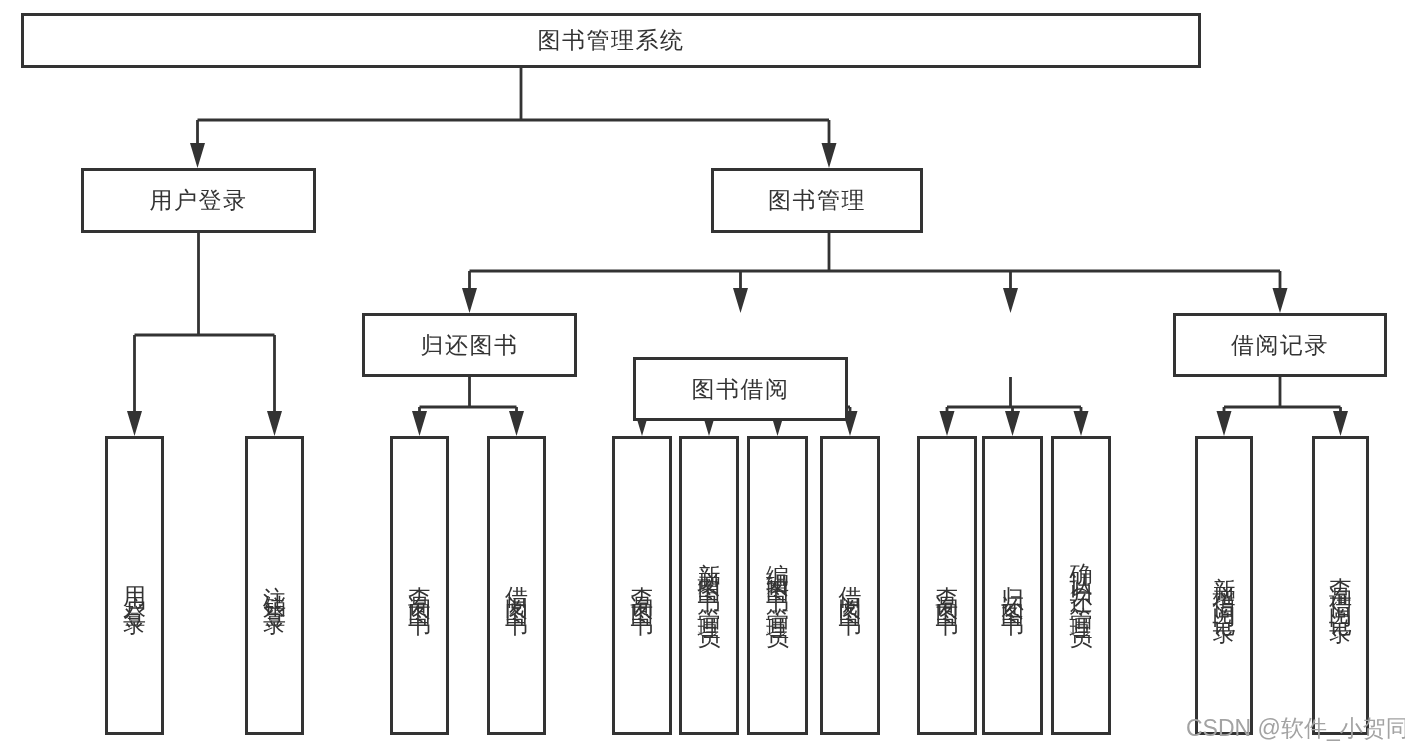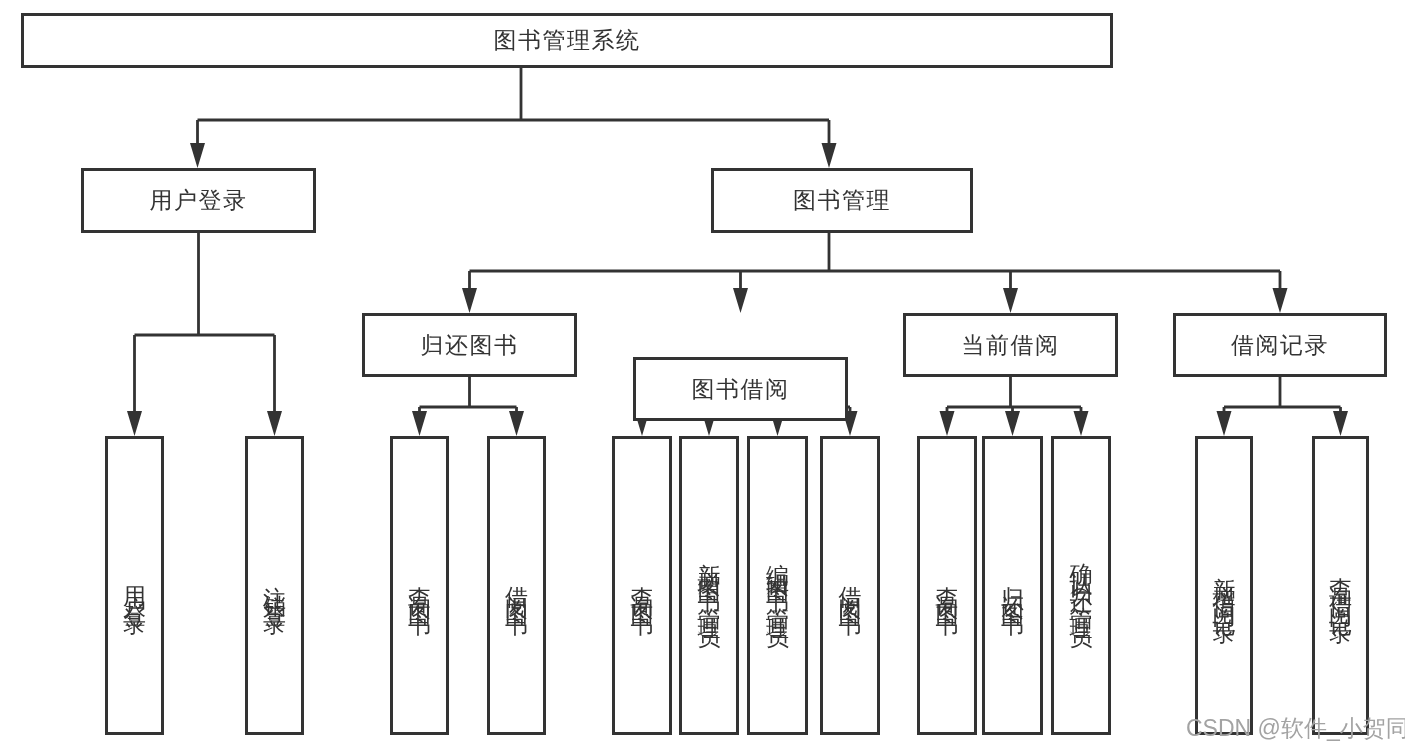--- a/index.html
+++ b/index.html
@@ -22,23 +22,23 @@
     position: absolute;
     box-sizing: border-box;
     background: #ffffff;
     border: 3px solid #333333;
     display: flex;
     align-items: center;
     justify-content: center;
     color: #333333;
   }
   .h-label { font-size: 23px; letter-spacing: 1.5px; }
-  .root  { left: 21px;  top: 13px;  width: 1092px; height: 55px; }
+  .root  { left: 21px;  top: 13px;  width: 1180px; height: 55px; }
   .lv2a  { left: 81px;  top: 168px; width: 235px;  height: 65px; }
-  .lv2b  { left: 711px; top: 168px; width: 262px;  height: 65px; }
+  .lv2b  { left: 711px; top: 168px; width: 212px;  height: 65px; }
   .lv3   { top: 313px; height: 64px; }
   .lv3a  { left: 362px;  width: 215px; }
   .lv3b  { left: 633px;  width: 215px; margin-top: 44px; }
   .lv3c  { left: 903px;  width: 215px; }
   .lv3d  { left: 1173px; width: 214px; }
   .leaf {
     top: 436px;
     height: 299px;
     writing-mode: vertical-rl;
     text-orientation: mixed;
@@ -106,21 +106,20 @@
       M1333,411 L1348,411 L1340.5,436 Z"></path>
   </svg>
 
   <div class="box root h-label" style="border-color: rgb(51, 51, 51); background: rgb(255, 255, 255); color: rgb(51, 51, 51);">图书管理系统</div>
 
   <div class="box lv2a h-label" style="border-color: rgb(51, 51, 51); background: rgb(255, 255, 255); color: rgb(51, 51, 51);">用户登录</div>
   <div class="box lv2b h-label" style="border-color: rgb(51, 51, 51); background: rgb(255, 255, 255); color: rgb(51, 51, 51);">图书管理</div>
 
   <div class="box lv3 lv3a h-label" style="border-color: rgb(51, 51, 51); background: rgb(255, 255, 255); color: rgb(51, 51, 51);">归还图书</div>
   <div class="box lv3 lv3b h-label" style="border-color: rgb(51, 51, 51); background: rgb(255, 255, 255); color: rgb(51, 51, 51);">图书借阅</div>
-  <div class="box lv3 lv3c h-label" style="border-color: rgb(51, 51, 51); background: rgb(255, 255, 255); color: rgb(51, 51, 51);">当前借阅</div>
   <div class="box lv3 lv3d h-label" style="border-color: rgb(51, 51, 51); background: rgb(255, 255, 255); color: rgb(51, 51, 51);">借阅记录</div>
 
   <div class="box leaf leaf1" style="border-color: rgb(51, 51, 51); background: rgb(255, 255, 255); color: rgb(51, 51, 51);">用户登录</div>
   <div class="box leaf leaf2" style="border-color: rgb(51, 51, 51); background: rgb(255, 255, 255); color: rgb(51, 51, 51);">注销登录</div>
   <div class="box leaf leaf3" style="border-color: rgb(51, 51, 51); background: rgb(255, 255, 255); color: rgb(51, 51, 51);">查询图书</div>
   <div class="box leaf leaf4" style="border-color: rgb(51, 51, 51); background: rgb(255, 255, 255); color: rgb(51, 51, 51);">借阅图书</div>
   <div class="box leaf leaf5" style="border-color: rgb(51, 51, 51); background: rgb(255, 255, 255); color: rgb(51, 51, 51);">查询图书</div>
   <div class="box leaf leaf6" style="border-color: rgb(51, 51, 51); background: rgb(255, 255, 255); color: rgb(51, 51, 51);">新增图书（管理员）</div>
   <div class="box leaf leaf7" style="border-color: rgb(51, 51, 51); background: rgb(255, 255, 255); color: rgb(51, 51, 51);">编辑图书（管理员）</div>
   <div class="box leaf leaf8" style="border-color: rgb(51, 51, 51); background: rgb(255, 255, 255); color: rgb(51, 51, 51);">借阅图书</div>

